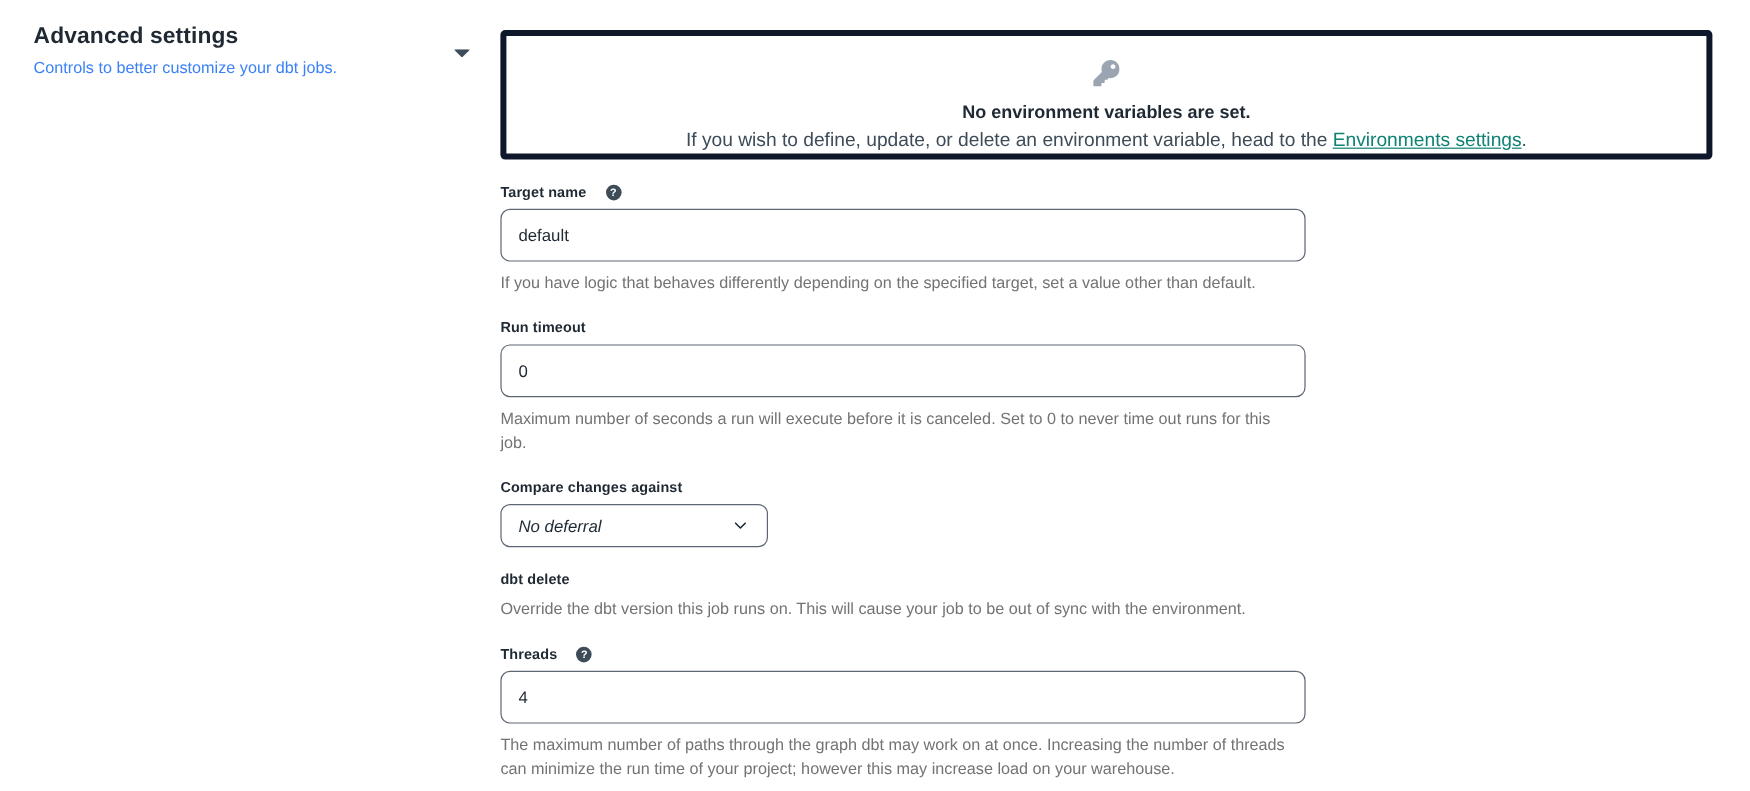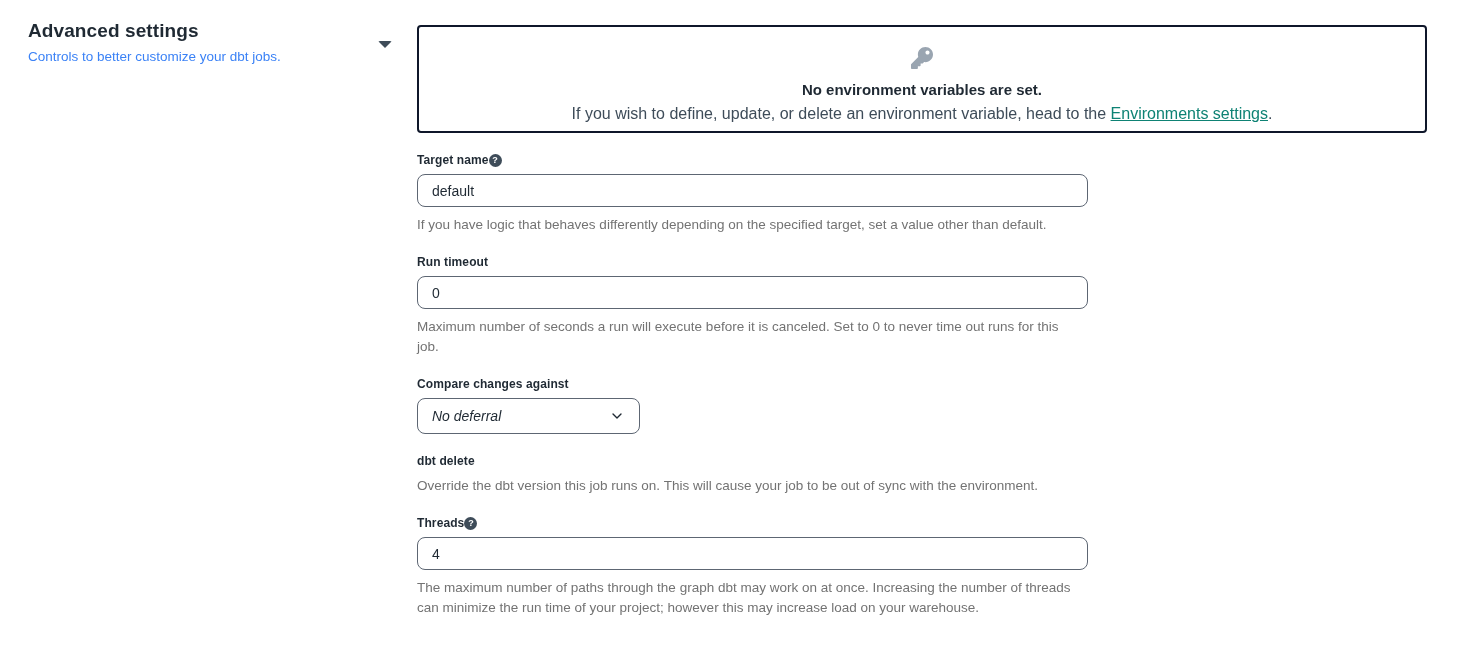--- a/index.html
+++ b/index.html
@@ -44,21 +44,21 @@
   }
 
   
   .right-col {
     flex: 1 1 auto;
     padding: 25px 31px 0 0;
   }
 
   .env-card {
     width: 100%;
-    border: 2px solid #0f172a;
+    border: 5px solid #0f172a;
     border-radius: 4px;
     background: #ffffff;
     text-align: center;
     padding: 20px 24px 24px 24px;
     height: 108px;
   }
   .env-card .key-icon-wrap {
     display: inline-block;
     height: 22px;
     color: #9aa5b1;
@@ -79,21 +79,21 @@
     text-decoration: underline;
     cursor: pointer;
   }
 
   
   .form-col { width: 671px; }
   .field { margin-top: 20px; }
   .field-label-row {
     display: flex;
     align-items: center;
-    gap: 0;
+    gap: 16px;
     margin-bottom: 7px;
   }
   .field-label {
     font-size: 12px;
     font-weight: 700;
     color: #1f2933;
     letter-spacing: 0.1px;
   }
   .help-icon {
     width: 13px; height: 13px;
@@ -102,21 +102,21 @@
     color: #ffffff;
     font-size: 9px;
     font-weight: 700;
     line-height: 13px;
     text-align: center;
     display: inline-block;
     cursor: pointer;
   }
   .text-input {
     width: 100%;
-    height: 33px;
+    height: 44px;
     border: 1px solid #5d6673;
     border-radius: 8px;
     padding: 0 14px;
     font-family: "Liberation Sans", sans-serif;
     font-size: 14px;
     color: #1f2933;
     background: #ffffff;
     outline: none;
   }
   .select-box {

